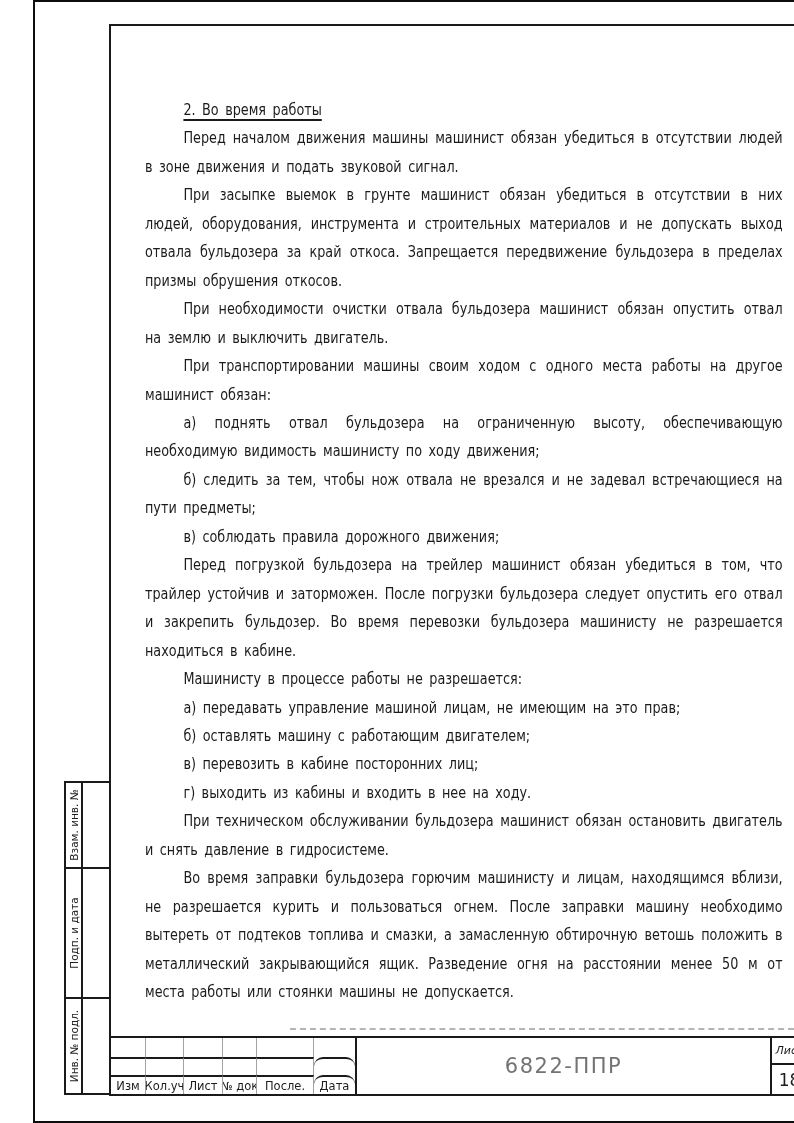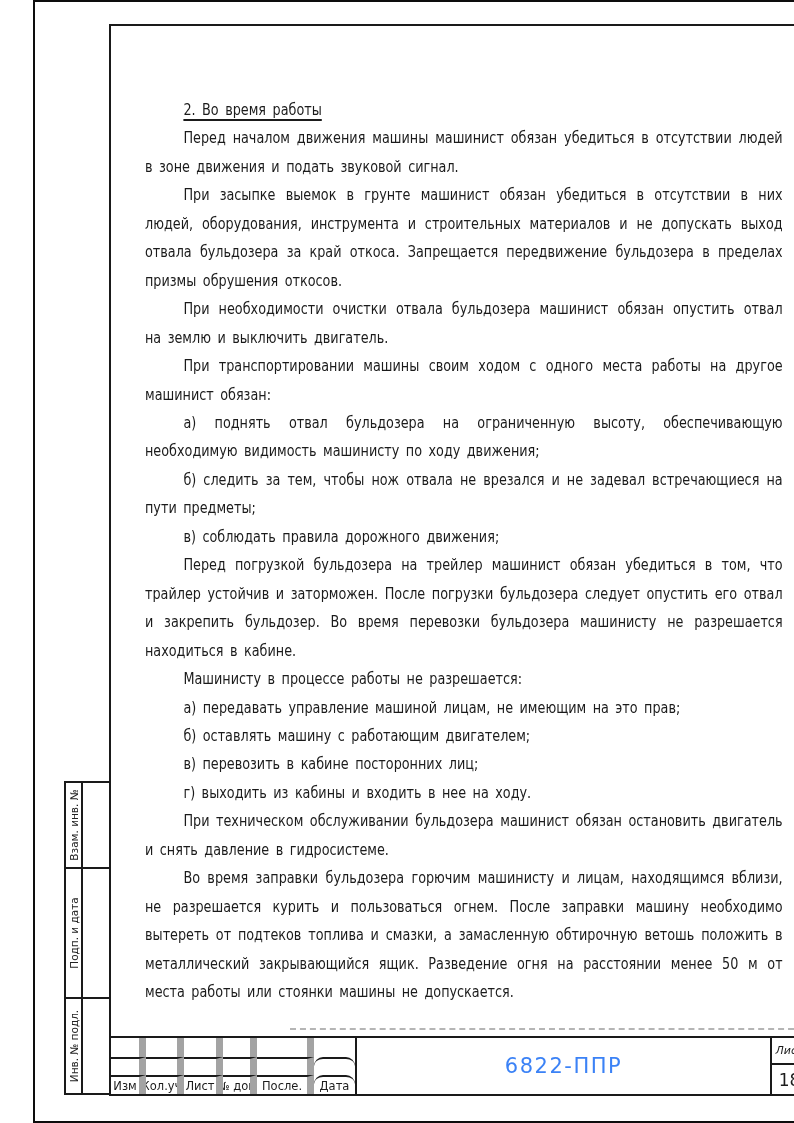--- a/index.html
+++ b/index.html
@@ -83,36 +83,36 @@
     background: #fff;
   }
   .tb-cols {
     width: 246px;
     border-right: 2px solid #1a1a1a;
     display: grid;
     grid-template-columns: 35px 38px 39px 34px 57px 1fr;
     grid-template-rows: 1fr 1fr 1fr;
   }
   .tb-cell {
-    border-right: 7px solid #a3a3a3;
+    border-right: 1px solid #a3a3a3;
     border-top: 2px solid #1a1a1a;
     display: flex; align-items: center; justify-content: center;
     font-size: 11.5px;
     white-space: nowrap;
     overflow: hidden;
     padding: 0 1px;
   }
   .tb-cell.c6 { border-right: none; border-radius: 9px; }
   .tb-cell.r1 { border-top: none; }
   .tb-doc {
     flex: 1;
     display: flex; align-items: center; justify-content: center;
     font-size: 21px;
     letter-spacing: 1.5px;
-    color: #3b82f6;
+    color: #737373;
   }
   .tb-sheet {
     width: 37px;
     border-left: 2px solid #1a1a1a;
     display: flex; flex-direction: column;
   }
   .tb-sheet-label {
     height: 27px;
     border-bottom: 2px solid #1a1a1a;
     display: flex; align-items: center; justify-content: center;

